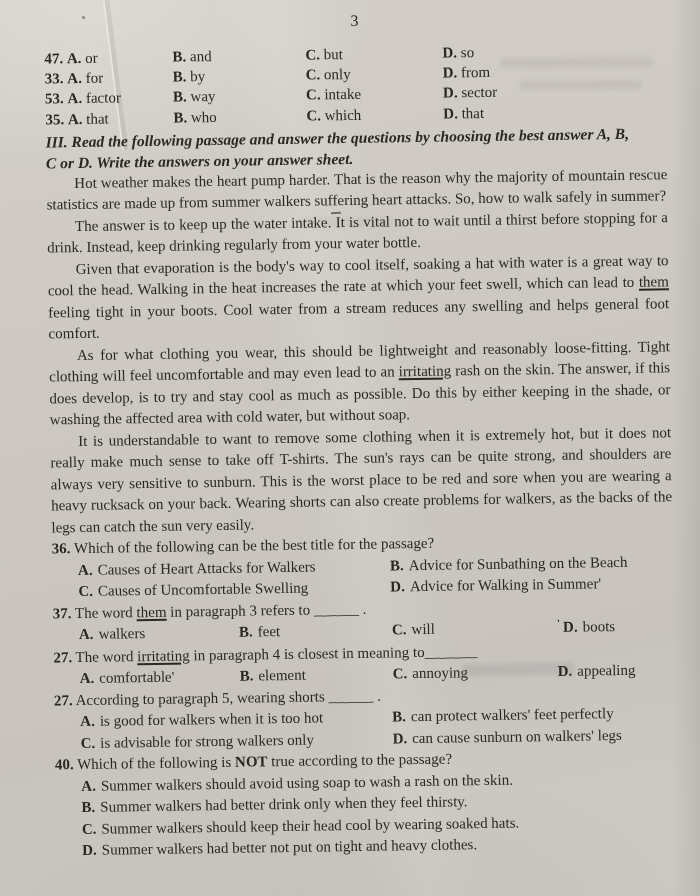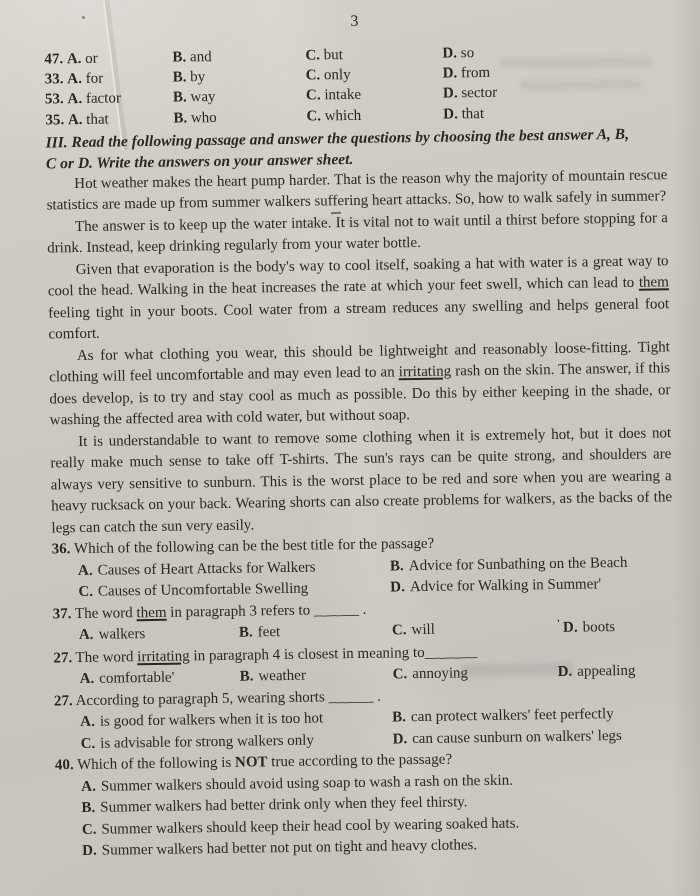--- a/index.html
+++ b/index.html
@@ -114,21 +114,21 @@
         <span class="opt"><span class="letter">B.</span><span>feet</span></span>
         <span class="opt"><span class="letter">C.</span><span>will</span></span>
         <span class="opt"><span class="premark">'</span><span class="letter">D.</span><span>boots</span></span>
       </div>
     </div>
 
     <div class="q">
       <div><span class="b">27.</span> <span>The word </span><span class="kw">irritating</span><span> in paragraph 4 is closest in meaning to_______</span></div>
       <div class="opts-4col">
         <span class="opt"><span class="letter">A.</span><span>comfortable'</span></span>
-        <span class="opt"><span class="letter">B.</span><span>weather</span></span>
+        <span class="opt"><span class="letter">B.</span><span>element</span></span>
         <span class="opt"><span class="letter">C.</span><span>annoying</span></span>
         <span class="opt"><span class="letter">D.</span><span>appealing</span></span>
       </div>
     </div>
 
     <div class="q">
       <div><span class="b">27.</span> <span>According to paragraph 5, wearing shorts ______ .</span></div>
       <div class="opts-2col">
         <span class="opt"><span class="letter">A.</span><span>is good for walkers when it is too hot</span></span>
         <span class="opt"><span class="letter">B.</span><span>can protect walkers' feet perfectly</span></span>

